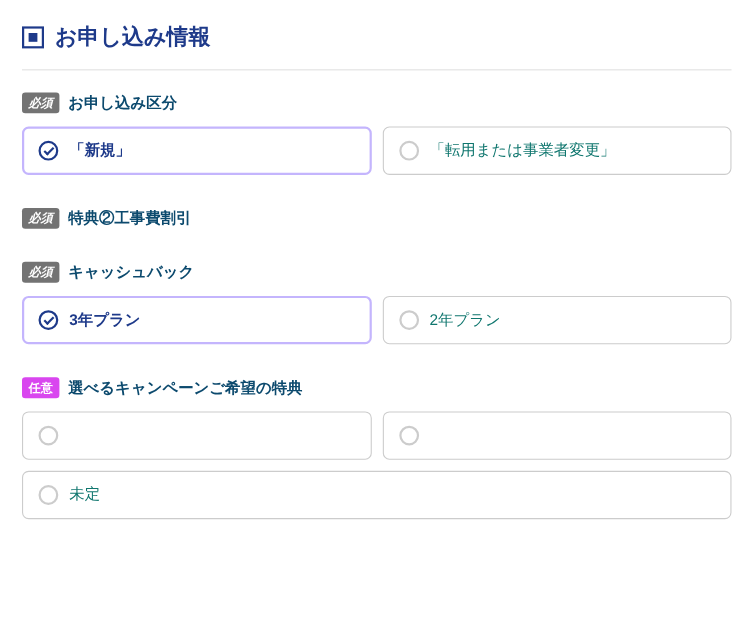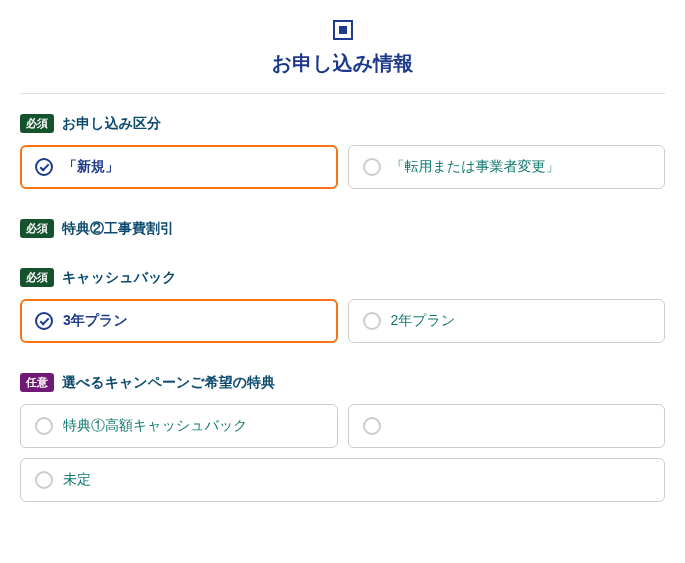--- a/index.html
+++ b/index.html
@@ -1,29 +1,29 @@
 <!DOCTYPE html>
 <html><head>
   <meta charset="utf-8">
   <style>
     * { box-sizing: border-box; margin: 0; padding: 0; }
     body { font-family: "Hiragino Sans", "Meiryo", sans-serif; background: #fff; padding: 20px; width: 685px; }
-    .section-header { display: flex; align-items: center; gap: 10px; border-bottom: 1px solid #e0e0e0; padding-bottom: 16px; margin-bottom: 20px; flex-direction: column; }
+    .section-header { display: flex; align-items: center; gap: 10px; border-bottom: 1px solid #e0e0e0; padding-bottom: 16px; margin-bottom: 20px; }
     .section-header h2 { color: #1e3a8a; font-size: 20px; font-weight: bold; }
     .header-icon { width: 20px; height: 20px; border: 2px solid #1e3a8a; position: relative; display: flex; align-items: center; justify-content: center; }
     .header-icon::before { content: ""; width: 8px; height: 8px; background: #1e3a8a; }
     .field-group { margin-bottom: 30px; }
     .field-label { display: flex; align-items: center; gap: 8px; margin-bottom: 12px; }
     .badge { color: #fff; font-size: 11px; padding: 2px 6px; border-radius: 3px; font-weight: bold; }
-    .badge-required { background: #14532d; }
-    .badge-optional { background: #701a75; }
+    .badge-required { background: #737373; font-style: italic; }
+    .badge-optional { background: #d946ef; }
     .field-label-text { font-size: 14px; font-weight: bold; color: #0c4a6e; }
     .options-row { display: flex; gap: 10px; flex-wrap: wrap; }
     .option { flex: 1 1 calc(50% - 5px); min-width: 280px; border: 1px solid #ccc; border-radius: 6px; padding: 12px 14px; display: flex; align-items: center; gap: 10px; cursor: pointer; background: #fff; font-size: 14px; color: #0f766e; }
-    .option.selected { border: 2px solid #f97316; color: #1e3a8a; font-weight: bold; padding: 11px 13px; }
+    .option.selected { border: 2px solid #c4b5fd; color: #1e3a8a; font-weight: bold; padding: 11px 13px; }
     .radio-circle { width: 18px; height: 18px; border: 2px solid #ccc; border-radius: 50%; flex-shrink: 0; display: flex; align-items: center; justify-content: center; }
     .option.selected .radio-circle { border-color: #1e3a8a; }
     .checkmark { display: none; width: 9px; height: 5px; border-left: 2px solid #1e3a8a; border-bottom: 2px solid #1e3a8a; transform: rotate(-45deg); margin-top: -2px; }
     .option.selected .checkmark { display: block; }
   </style>
 </head>
 <body>
 
 <div class="section-header">
   <span class="header-icon"></span>
@@ -76,21 +76,20 @@
 </div>
 
 <div class="field-group">
   <div class="field-label">
     <span class="badge badge-optional">任意</span>
     <span class="field-label-text">選べるキャンペーンご希望の特典</span>
   </div>
   <div class="options-row">
     <div class="option">
       <span class="radio-circle"></span>
-      <span>特典①高額キャッシュバック</span>
     </div>
     <div class="option">
       <span class="radio-circle"></span>
     </div>
     <div class="option">
       <span class="radio-circle"></span>
       <span>未定</span>
     </div>
   </div>
 </div>

